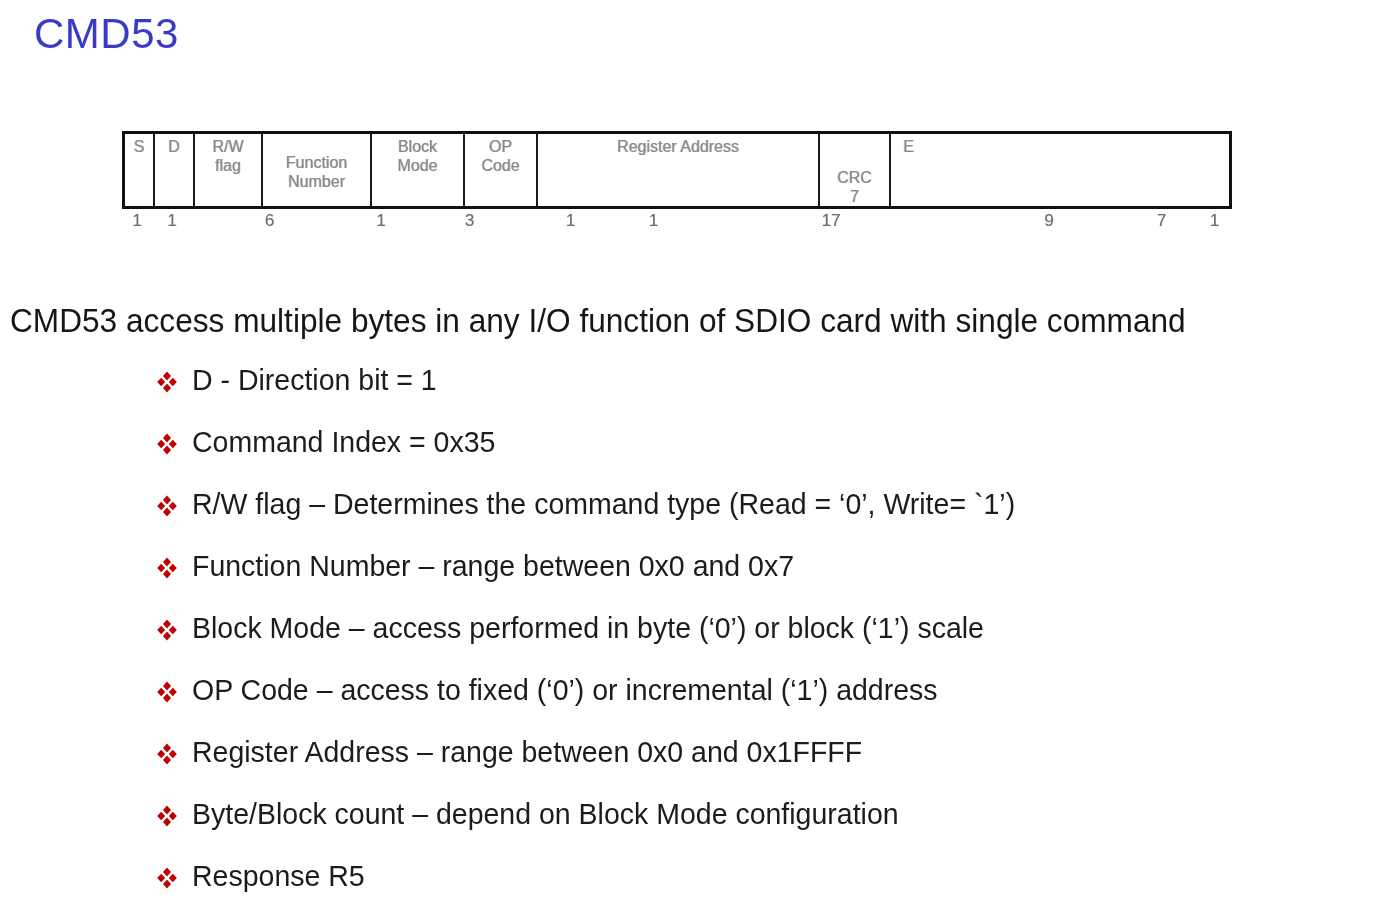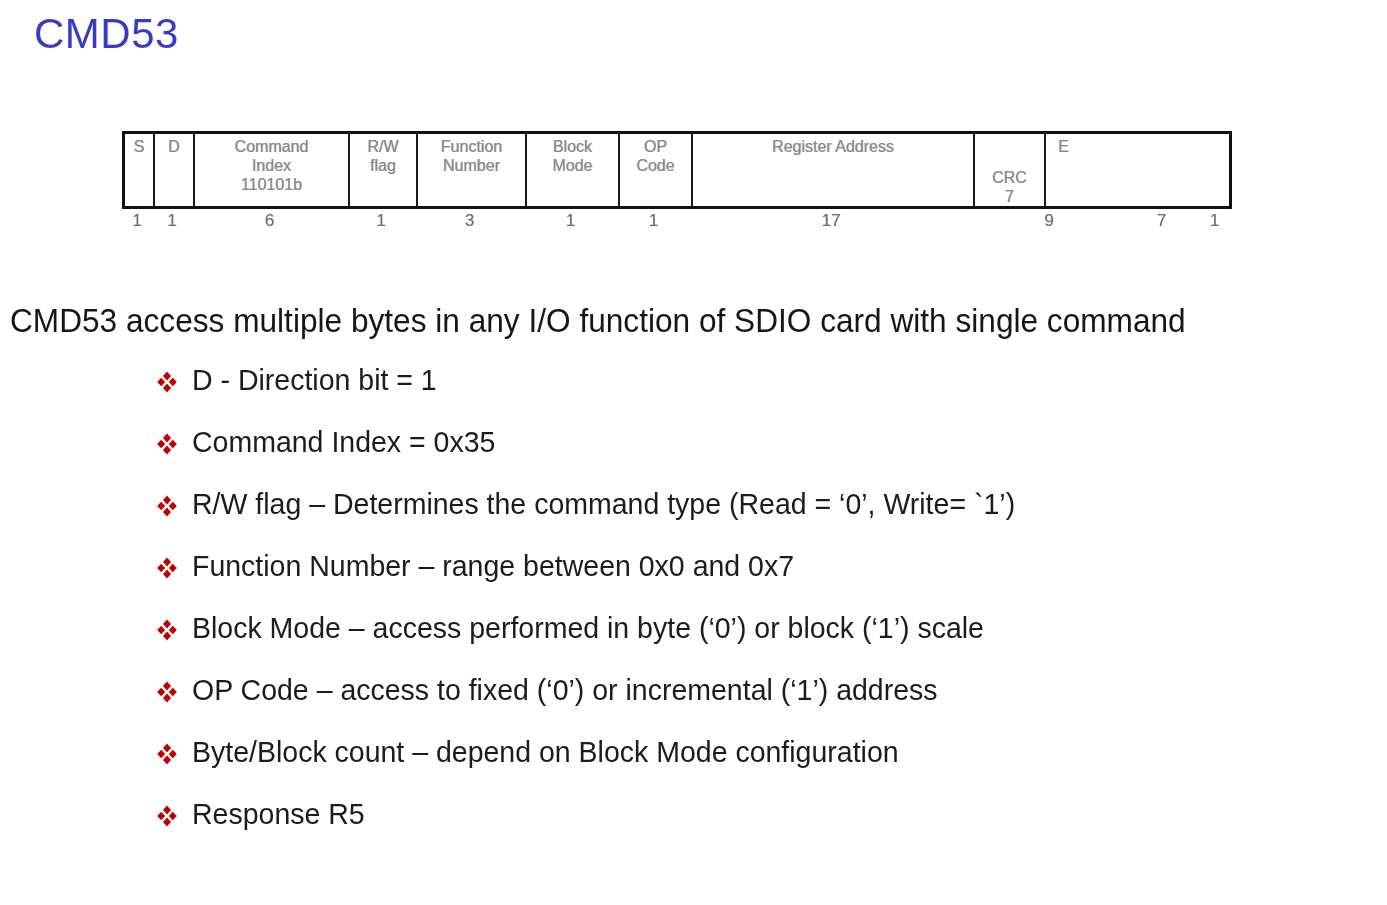--- a/index.html
+++ b/index.html
@@ -137,30 +137,25 @@
 <div id="slide-title">CMD53</div>
 
 <div id="frame-diagram">
   <div id="frame-table">
       <div class="frame-cell" style="width: 30px; flex: 0 0 30px;">
         <div class="cell-line">S</div>
       </div>
       <div class="frame-cell" style="width: 40px; flex: 0 0 40px;">
         <div class="cell-line">D</div>
       </div>
-      <div class="frame-cell" style="width: 155px; flex: 0 0 155px;">
-        <div class="cell-line">Command</div>
-        <div class="cell-line">Index</div>
-        <div class="cell-line">110101b</div>
-      </div>
       <div class="frame-cell" style="width: 68px; flex: 0 0 68px;">
         <div class="cell-line">R/W</div>
         <div class="cell-line">flag</div>
       </div>
-      <div class="frame-cell" style="width: 109px; flex: 0 0 109px;">
+      <div class="frame-cell" style="width: 109px; flex: 0 0 109px; justify-content: center;">
         <div class="cell-line">Function</div>
         <div class="cell-line">Number</div>
       </div>
       <div class="frame-cell" style="width: 93px; flex: 0 0 93px;">
         <div class="cell-line">Block</div>
         <div class="cell-line">Mode</div>
       </div>
       <div class="frame-cell" style="width: 73px; flex: 0 0 73px;">
         <div class="cell-line">OP</div>
         <div class="cell-line">Code</div>
@@ -276,20 +271,33 @@
       <span class="bullet-marker">
         <svg width="24" height="24" viewBox="0 0 24 24" aria-hidden="true">
           <g fill="#c00000">
             <path d="M12 1.5 L16 6 L12 10.5 L8 6 Z"></path>
             <path d="M12 13.5 L16 18 L12 22.5 L8 18 Z"></path>
             <path d="M2.2 12 L6.2 7.8 L10.2 12 L6.2 16.2 Z"></path>
             <path d="M13.8 12 L17.8 7.8 L21.8 12 L17.8 16.2 Z"></path>
           </g>
         </svg>
       </span>
+      <span class="bullet-text">Register Address – range between 0x0 and 0x1FFFF</span>
+    </div>
+    <div class="bullet-row">
+      <span class="bullet-marker">
+        <svg width="24" height="24" viewBox="0 0 24 24" aria-hidden="true">
+          <g fill="#c00000">
+            <path d="M12 1.5 L16 6 L12 10.5 L8 6 Z"></path>
+            <path d="M12 13.5 L16 18 L12 22.5 L8 18 Z"></path>
+            <path d="M2.2 12 L6.2 7.8 L10.2 12 L6.2 16.2 Z"></path>
+            <path d="M13.8 12 L17.8 7.8 L21.8 12 L17.8 16.2 Z"></path>
+          </g>
+        </svg>
+      </span>
       <span class="bullet-text">Byte/Block count – depend on Block Mode configuration</span>
     </div>
     <div class="bullet-row">
       <span class="bullet-marker">
         <svg width="24" height="24" viewBox="0 0 24 24" aria-hidden="true">
           <g fill="#c00000">
             <path d="M12 1.5 L16 6 L12 10.5 L8 6 Z"></path>
             <path d="M12 13.5 L16 18 L12 22.5 L8 18 Z"></path>
             <path d="M2.2 12 L6.2 7.8 L10.2 12 L6.2 16.2 Z"></path>
             <path d="M13.8 12 L17.8 7.8 L21.8 12 L17.8 16.2 Z"></path>

